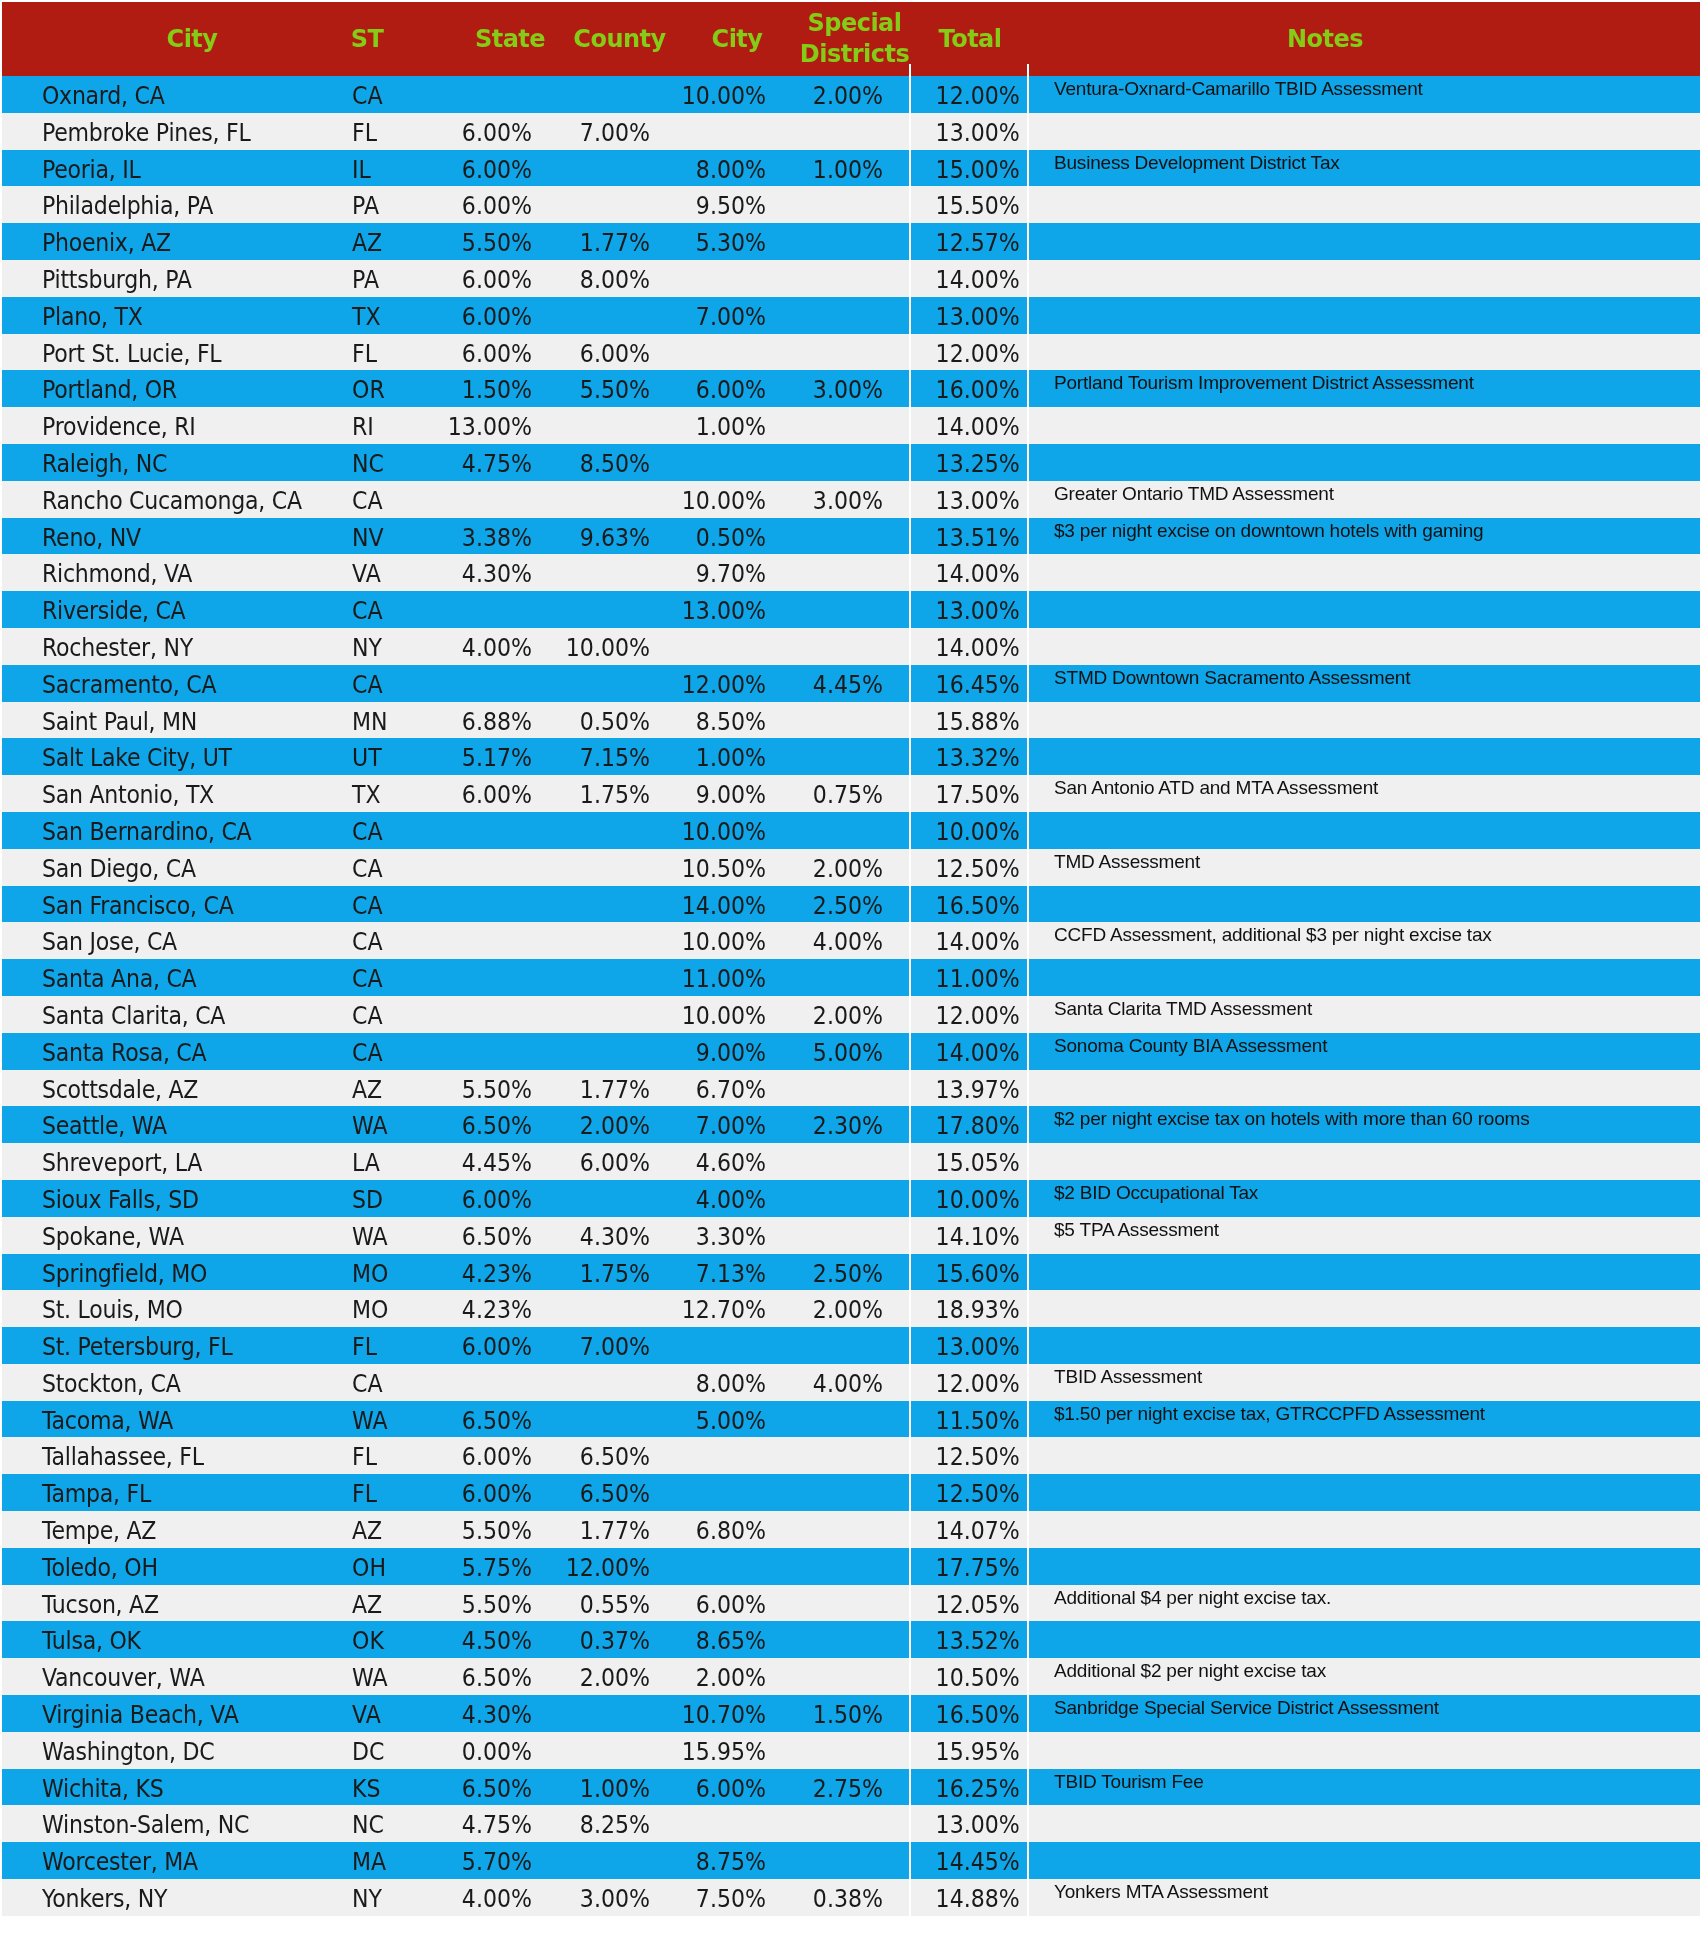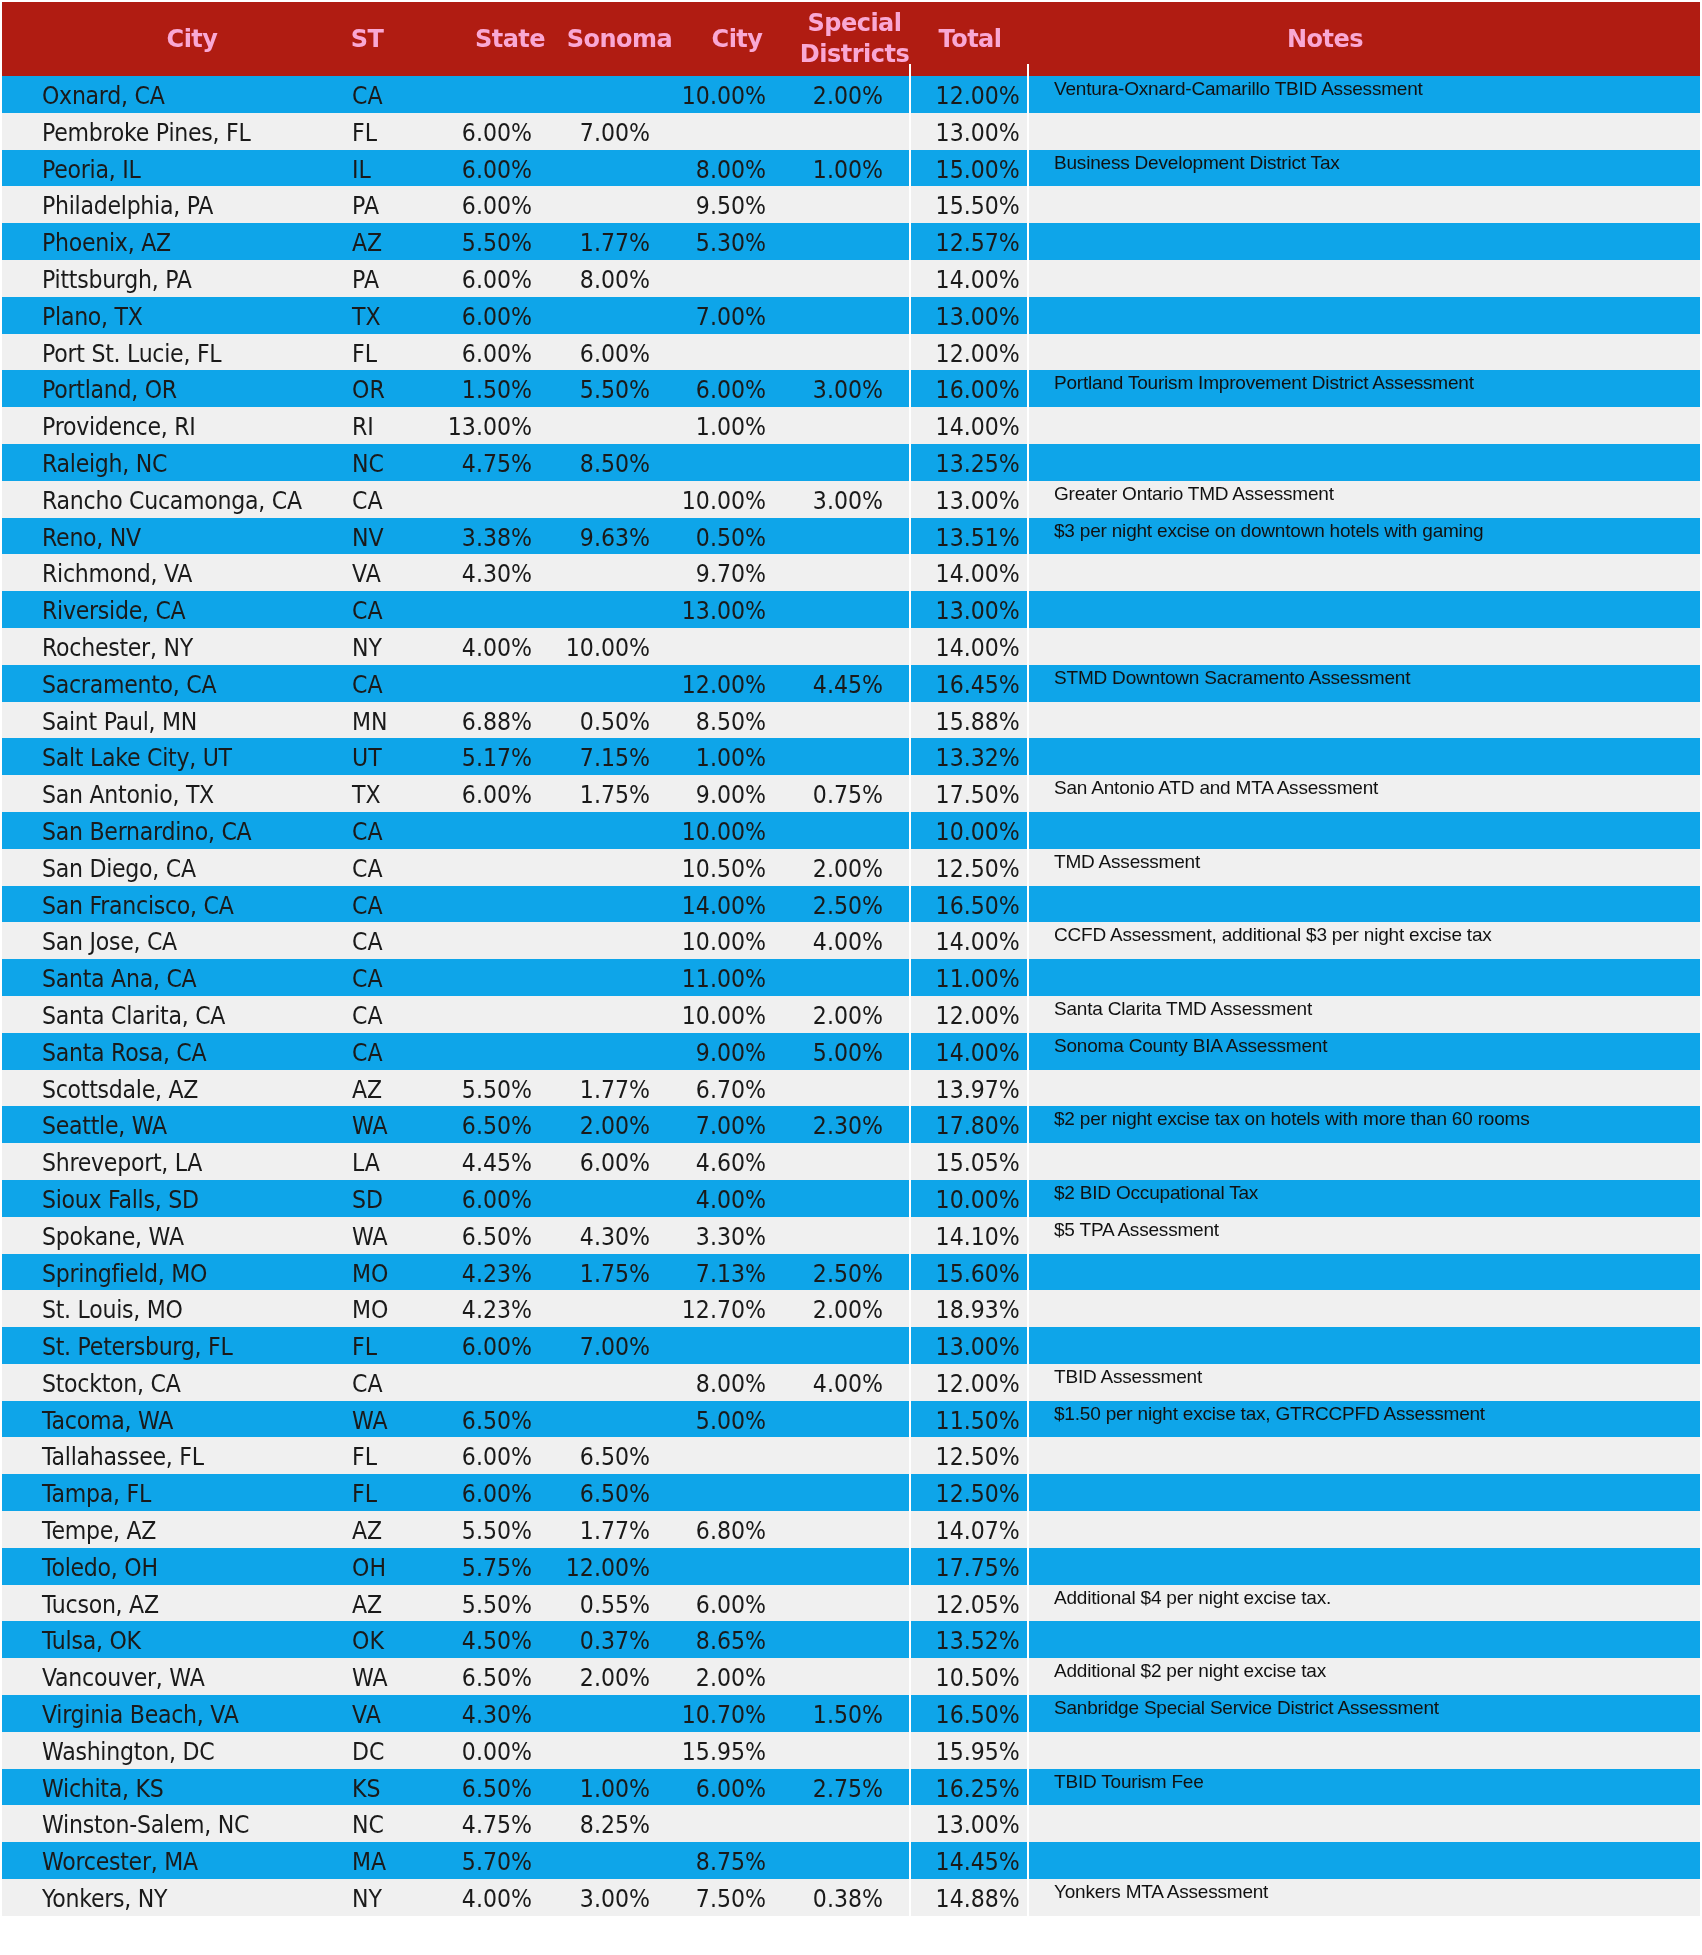--- a/index.html
+++ b/index.html
@@ -1,19 +1,19 @@
 <!DOCTYPE html>
 <html><head>
 <meta charset="utf-8">
 <style>
   html, body { margin: 0; padding: 0; background: #ffffff; }
   body { width: 1702px; height: 1955px; position: relative; overflow: hidden; font-family: "DejaVu Sans", sans-serif; }
   .header {
     position: absolute; left: 2px; top: 2px; width: 1698px; height: 74px;
-    background: #B01C12; color: #f9a8d4; font-family: "DejaVu Sans", sans-serif; font-weight: bold;
+    background: #B01C12; color: #84cc16; font-family: "DejaVu Sans", sans-serif; font-weight: bold;
   }
   .hcell { position: absolute; top: 0; height: 74px; display: flex; align-items: center; justify-content: center; text-align: center; font-size: 24px; line-height: 31px; letter-spacing: -0.5px; }
   .hc-city { left: 40px; width: 300px; }
   .hc-st { left: 335px; width: 60px; }
   .hc-state { left: 458px; width: 100px; }
   .hc-county { left: 560px; width: 115px; }
   .hc-city2 { left: 680px; width: 110px; }
   .hc-special { left: 790px; width: 125px; }
   .hc-total { left: 909px; width: 118px; }
   .hc-notes { left: 988px; width: 670px; }
@@ -42,21 +42,21 @@
   <div class="hcell hc-city">
       <span>City</span>
     </div>
   <div class="hcell hc-st">
       <span>ST</span>
     </div>
   <div class="hcell hc-state">
       <span>State</span>
     </div>
   <div class="hcell hc-county">
-      <span>Sonoma</span>
+      <span>County</span>
     </div>
   <div class="hcell hc-city2">
       <span>City</span>
     </div>
   <div class="hcell hc-special">
     <span>
       <span>Special</span><br>
       <span>Districts</span>
     </span>
   </div>

